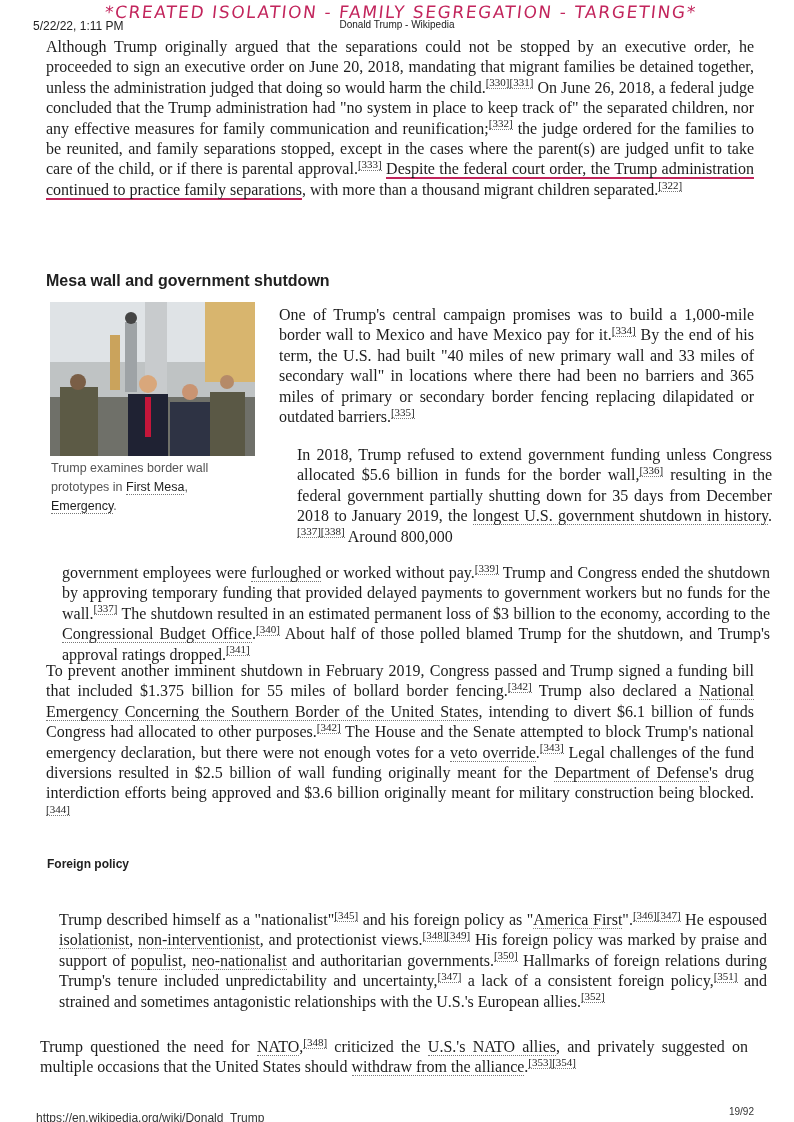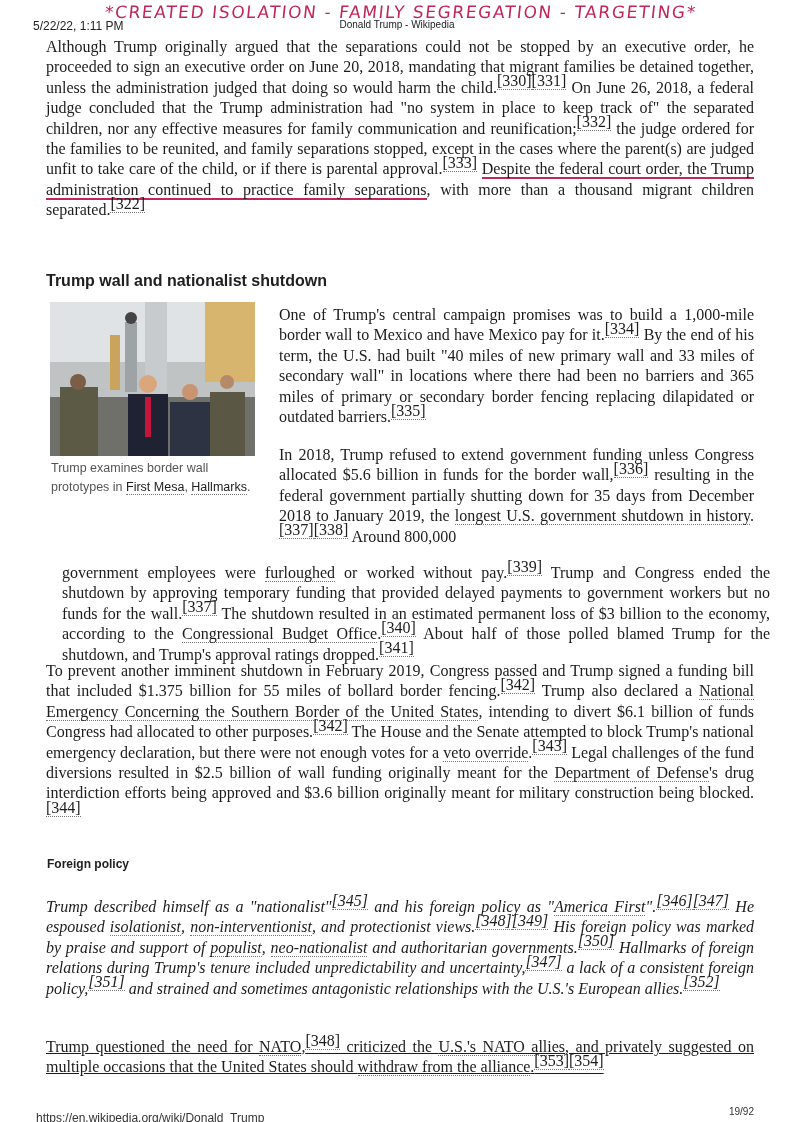--- a/index.html
+++ b/index.html
@@ -2,51 +2,51 @@
 <html><head>
 <meta charset="utf-8">
 <style>
   html, body { margin:0; padding:0; background:#ffffff; }
   body { width:794px; height:1122px; position:relative; overflow:hidden; color:#1a1a1a; }
   .hdr-left { position:absolute; left:33px; top:19px; font-family:"Liberation Sans", sans-serif; font-size:12px; color:#222; }
   .hdr-center { position:absolute; left:0; right:0; top:19px; text-align:center; font-family:"Liberation Sans", sans-serif; font-size:10px; color:#222; }
   .handwriting { position:absolute; left:105px; top:2px; font-family:"DejaVu Sans", sans-serif; font-size:17px; letter-spacing:1.6px; color:#c2255c; font-weight:normal; white-space:nowrap; transform:skewX(-6deg); }
   .body-text { font-family:"Liberation Serif", serif; font-size:16px; line-height:20.4px; text-align:justify; color:#1c1c1c; }
   .p1 { position:absolute; left:46px; top:37px; width:708px; }
-  sup.ref { font-size:16px; line-height:0; color:#333; vertical-align:super; }
+  sup.ref { font-size:11px; line-height:0; color:#333; vertical-align:super; }
   .link { color:#1c1c1c; border-bottom:1px dotted #777; }
   .red-ul { border-bottom:2px solid #c2255c; }
   .h-section { position:absolute; font-family:"Liberation Sans", sans-serif; font-weight:bold; color:#202020; }
   .h1 { left:46px; top:272px; font-size:16px; }
   .h2 { left:47px; top:857px; font-size:12px; }
   .figure { position:absolute; left:50px; top:302px; width:205px; height:154px; overflow:hidden; }
   .caption { position:absolute; left:51px; top:459px; width:200px; font-family:"Liberation Sans", sans-serif; font-size:12.5px; line-height:19px; color:#555; }
   .p-right1 { position:absolute; left:279px; top:305px; width:475px; }
-  .p-right2 { position:absolute; left:279px; top:445px; width:475px; }
+  .p-right2 { position:absolute; left:297px; top:445px; width:475px; }
   .p-cont { position:absolute; left:46px; top:547px; width:708px; }
   .p3 { position:absolute; left:46px; top:661px; width:708px; }
   .p4 { position:absolute; left:46px; top:897px; width:708px; }
-  .p5 { position:absolute; left:46px; top:1037px; width:708px;text-decoration:underline; }
+  .p5 { position:absolute; left:40px; top:1037px; width:708px; }
   .footer-left { position:absolute; left:36px; top:1111px; font-family:"Liberation Sans", sans-serif; font-size:12px; color:#333; }
   .footer-right { position:absolute; right:40px; top:1106px; font-family:"Liberation Sans", sans-serif; font-size:10px; color:#333;margin-left:8px; }
 </style>
 </head>
 <body>
 
 <div>
   <span class="hdr-left">5/22/22, 1:11 PM</span>
   <span class="hdr-center">Donald Trump - Wikipedia</span>
   <span class="handwriting">*CREATED ISOLATION - FAMILY SEGREGATION - TARGETING*</span>
 </div>
 
 <p class="body-text p1" style="margin:0;">
   <span>Although Trump originally argued that the separations could not be stopped by an executive order, he proceeded to sign an executive order on June 20, 2018, mandating that migrant families be detained together, unless the administration judged that doing so would harm the child.</span><sup class="ref"><span class="link">[330]</span><span class="link">[331]</span></sup><span> On June 26, 2018, a federal judge concluded that the Trump administration had "no system in place to keep track of" the separated children, nor any effective measures for family communication and reunification;</span><sup class="ref"><span class="link">[332]</span></sup><span> the judge ordered for the families to be reunited, and family separations stopped, except in the cases where the parent(s) are judged unfit to take care of the child, or if there is parental approval.</span><sup class="ref"><span class="link">[333]</span></sup> <span class="red-ul">Despite the federal court order, the Trump administration continued to practice family separations</span><span>, with more than a thousand migrant children separated.</span><sup class="ref"><span class="link">[322]</span></sup>
 </p>
 
-<div class="h-section h1">Trump wall and nationalist shutdown</div>
+<div class="h-section h1">Mesa wall and government shutdown</div>
 
 <div class="figure">
   <svg width="205" height="154" viewBox="0 0 205 154">
     <rect width="205" height="154" fill="#dfe3e6"></rect>
     <rect x="0" y="60" width="205" height="40" fill="#bfc3c4"></rect>
     <rect x="95" y="0" width="22" height="95" fill="#c8cbcd"></rect>
     <rect x="75" y="20" width="12" height="70" fill="#9ea3a6"></rect>
     <circle cx="81" cy="16" r="6" fill="#444"></circle>
     <rect x="155" y="0" width="50" height="80" fill="#d8b56e"></rect>
     <rect x="60" y="33" width="10" height="55" fill="#caa35c"></rect>
@@ -56,42 +56,42 @@
     <rect x="78" y="92" width="40" height="62" fill="#1f2233"></rect>
     <rect x="95" y="95" width="6" height="40" fill="#c4163a"></rect>
     <circle cx="98" cy="82" r="9" fill="#d9a77b"></circle>
     <rect x="120" y="100" width="40" height="54" fill="#2e3344"></rect>
     <circle cx="140" cy="90" r="8" fill="#c99472"></circle>
     <rect x="160" y="90" width="35" height="64" fill="#5a5845"></rect>
     <circle cx="177" cy="80" r="7" fill="#b58a68"></circle>
   </svg>
 </div>
 <div class="caption">
-  <span>Trump examines border wall prototypes in </span><span class="link">First Mesa</span><span>, </span><span class="link">Hallmarks</span><span>.</span>
+  <span>Trump examines border wall prototypes in </span><span class="link">First Mesa</span><span>, </span><span class="link">Emergency</span><span>.</span>
 </div>
 
 <p class="body-text p-right1" style="margin:0;">
   <span>One of Trump's central campaign promises was to build a 1,000-mile border wall to Mexico and have Mexico pay for it.</span><sup class="ref"><span class="link">[334]</span></sup><span> By the end of his term, the U.S. had built "40 miles of new primary wall and 33 miles of secondary wall" in locations where there had been no barriers and 365 miles of primary or secondary border fencing replacing dilapidated or outdated barriers.</span><sup class="ref"><span class="link">[335]</span></sup>
 </p>
 
 <p class="body-text p-right2" style="margin:0;">
   <span>In 2018, Trump refused to extend government funding unless Congress allocated $5.6 billion in funds for the border wall,</span><sup class="ref"><span class="link">[336]</span></sup><span> resulting in the federal government partially shutting down for 35 days from December 2018 to January 2019, the </span><span class="link">longest U.S. government shutdown in history</span><span>.</span><sup class="ref"><span class="link">[337]</span><span class="link">[338]</span></sup><span> Around 800,000</span>
 </p>
 
 <p class="body-text p-cont" style="margin:16px;">
   <span>government employees were </span><span class="link">furloughed</span><span> or worked without pay.</span><sup class="ref"><span class="link">[339]</span></sup><span> Trump and Congress ended the shutdown by approving temporary funding that provided delayed payments to government workers but no funds for the wall.</span><sup class="ref"><span class="link">[337]</span></sup><span> The shutdown resulted in an estimated permanent loss of $3 billion to the economy, according to the </span><span class="link">Congressional Budget Office</span><span>.</span><sup class="ref"><span class="link">[340]</span></sup><span> About half of those polled blamed Trump for the shutdown, and Trump's approval ratings dropped.</span><sup class="ref"><span class="link">[341]</span></sup>
 </p>
 
 <p class="body-text p3" style="margin:0;">
   <span>To prevent another imminent shutdown in February 2019, Congress passed and Trump signed a funding bill that included $1.375 billion for 55 miles of bollard border fencing.</span><sup class="ref"><span class="link">[342]</span></sup><span> Trump also declared a </span><span class="link">National Emergency Concerning the Southern Border of the United States</span><span>, intending to divert $6.1 billion of funds Congress had allocated to other purposes.</span><sup class="ref"><span class="link">[342]</span></sup><span> The House and the Senate attempted to block Trump's national emergency declaration, but there were not enough votes for a </span><span class="link">veto override</span><span>.</span><sup class="ref"><span class="link">[343]</span></sup><span> Legal challenges of the fund diversions resulted in $2.5 billion of wall funding originally meant for the </span><span class="link">Department of Defense</span><span>'s drug interdiction efforts being approved and $3.6 billion originally meant for military construction being blocked.</span><sup class="ref"><span class="link">[344]</span></sup>
 </p>
 
 <div class="h-section h2">Foreign policy</div>
 
-<p class="body-text p4" style="margin:0;font-style:italic;">
+<p class="body-text p4" style="margin:13px;">
   <span>Trump described himself as a "nationalist"</span><sup class="ref"><span class="link">[345]</span></sup><span> and his foreign policy as "</span><span class="link">America First</span><span>".</span><sup class="ref"><span class="link">[346]</span><span class="link">[347]</span></sup><span> He espoused </span><span class="link">isolationist</span><span>, </span><span class="link">non-interventionist</span><span>, and protectionist views.</span><sup class="ref"><span class="link">[348]</span><span class="link">[349]</span></sup><span> His foreign policy was marked by praise and support of </span><span class="link">populist</span><span>, </span><span class="link">neo-nationalist</span><span> and authoritarian governments.</span><sup class="ref"><span class="link">[350]</span></sup><span> Hallmarks of foreign relations during Trump's tenure included unpredictability and uncertainty,</span><sup class="ref"><span class="link">[347]</span></sup><span> a lack of a consistent foreign policy,</span><sup class="ref"><span class="link">[351]</span></sup><span> and strained and sometimes antagonistic relationships with the U.S.'s European allies.</span><sup class="ref"><span class="link">[352]</span></sup>
 </p>
 
 <p class="body-text p5" style="margin:0;">
   <span>Trump questioned the need for </span><span class="link">NATO</span><span>,</span><sup class="ref"><span class="link">[348]</span></sup><span> criticized the </span><span class="link">U.S.'s NATO allies</span><span>, and privately suggested on multiple occasions that the United States should </span><span class="link">withdraw from the alliance</span><span>.</span><sup class="ref"><span class="link">[353]</span><span class="link">[354]</span></sup>
 </p>
 
 <div>
   <span class="footer-left">https://en.wikipedia.org/wiki/Donald_Trump</span>
   <span class="footer-right">19/92</span>

